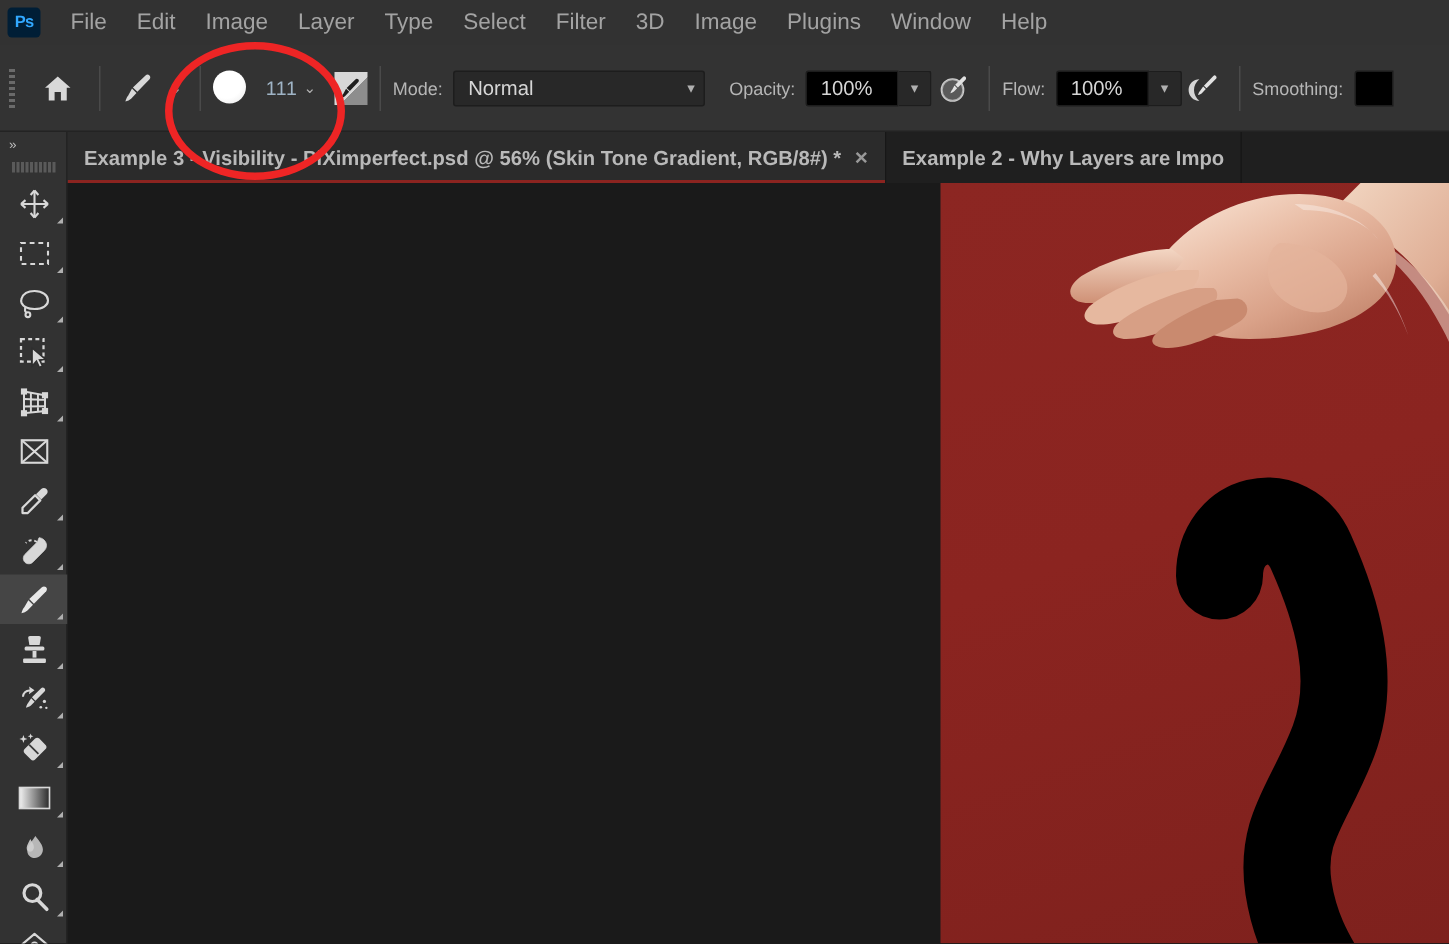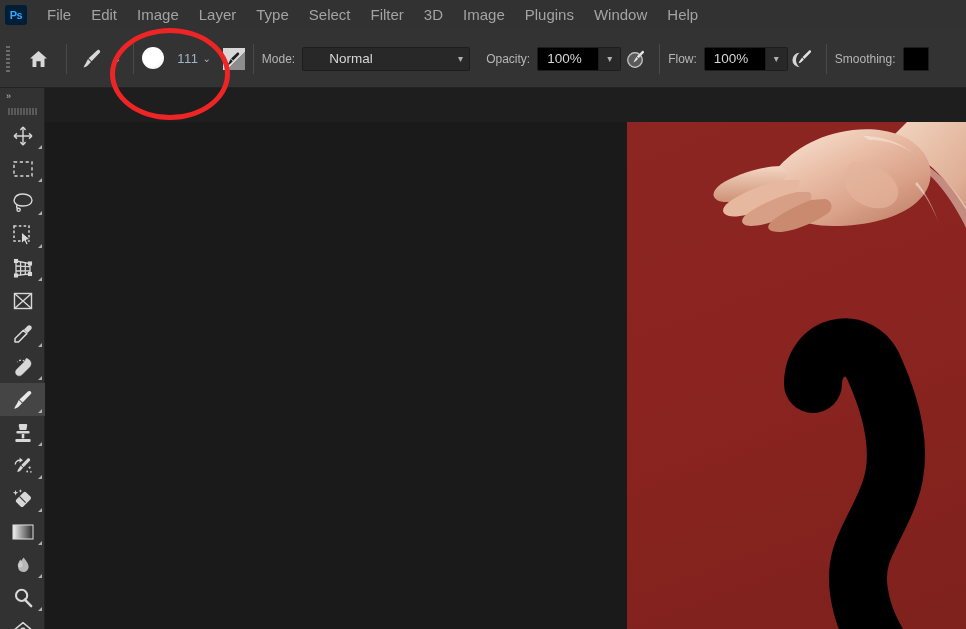--- a/index.html
+++ b/index.html
@@ -54,21 +54,21 @@
   .brush-size{ font-size:13px; color:#9fb4c6; letter-spacing:0.5px; line-height:12px;}
   .panel-toggle{
     width:22px; height:22px; cursor:pointer;
     background:linear-gradient(135deg,#d8d8d8 0%,#d8d8d8 58%,#8d8d8d 58%,#8d8d8d 100%);
     display:flex; align-items:center; justify-content:center;
   }
   .opt-label{ color:#b6b6b6; font-size:12px; margin-right:7px; white-space:nowrap;}
   .opt-select{
     background:#282828; border:1px solid #1d1d1d; border-radius:2px;
     height:24px; display:flex; align-items:center; justify-content:space-between;
-    color:#d6d6d6; font-size:13.5px; padding:0 6px 0 26px; cursor:pointer;
+    color:#d6d6d6; font-size:13.5px; padding:0 6px 0 9px; cursor:pointer;
   }
   .opt-select .cv{ color:#b0b0b0; font-size:10px; margin-left:8px;}
   .mode-select{ width:168px; }
   .num-field{
     background:#000000; border:1px solid #1d1d1d; border-radius:2px 0 0 2px;
     height:24px; width:62px; color:#d6d6d6; font-size:13.5px;
     display:flex; align-items:center; padding-left:9px; cursor:text;
   }
   .num-stepper{
     background:#282828; border:1px solid #1d1d1d; border-left:none; border-radius:0 2px 2px 0;
@@ -241,20 +241,29 @@
         <path d="M10.1 9.6 L11.9 11.4 L9.4 14 C8.8 14.6 7.6 15.1 6.7 15.3 C6.9 14.4 7.4 13.2 8 12.6 Z" fill="#e2e2e2"></path>
       </svg>
     </div>
 
     <div class="vsep"></div>
 
     <div class="opt-label">Smoothing:</div>
     <div class="num-field" style="width:26px"></div>
   </div>
 
+  <div class="tabbar">
+    <div class="tab active">
+      <span>Example 3 - Visibility - PiXimperfect.psd @ 56% (Skin Tone Gradient, RGB/8#) *</span>
+      <span class="tab-close">×</span>
+    </div>
+    <div class="tab">
+      <span>Example 2 - Why Layers are Impo</span>
+    </div>
+  </div>
 
   <div class="toolbar">
     <div class="tb-expand">»</div>
     <div class="tb-grip">
       <i></i>
         <i></i>
         <i></i>
         <i></i>
         <i></i>
         <i></i>

